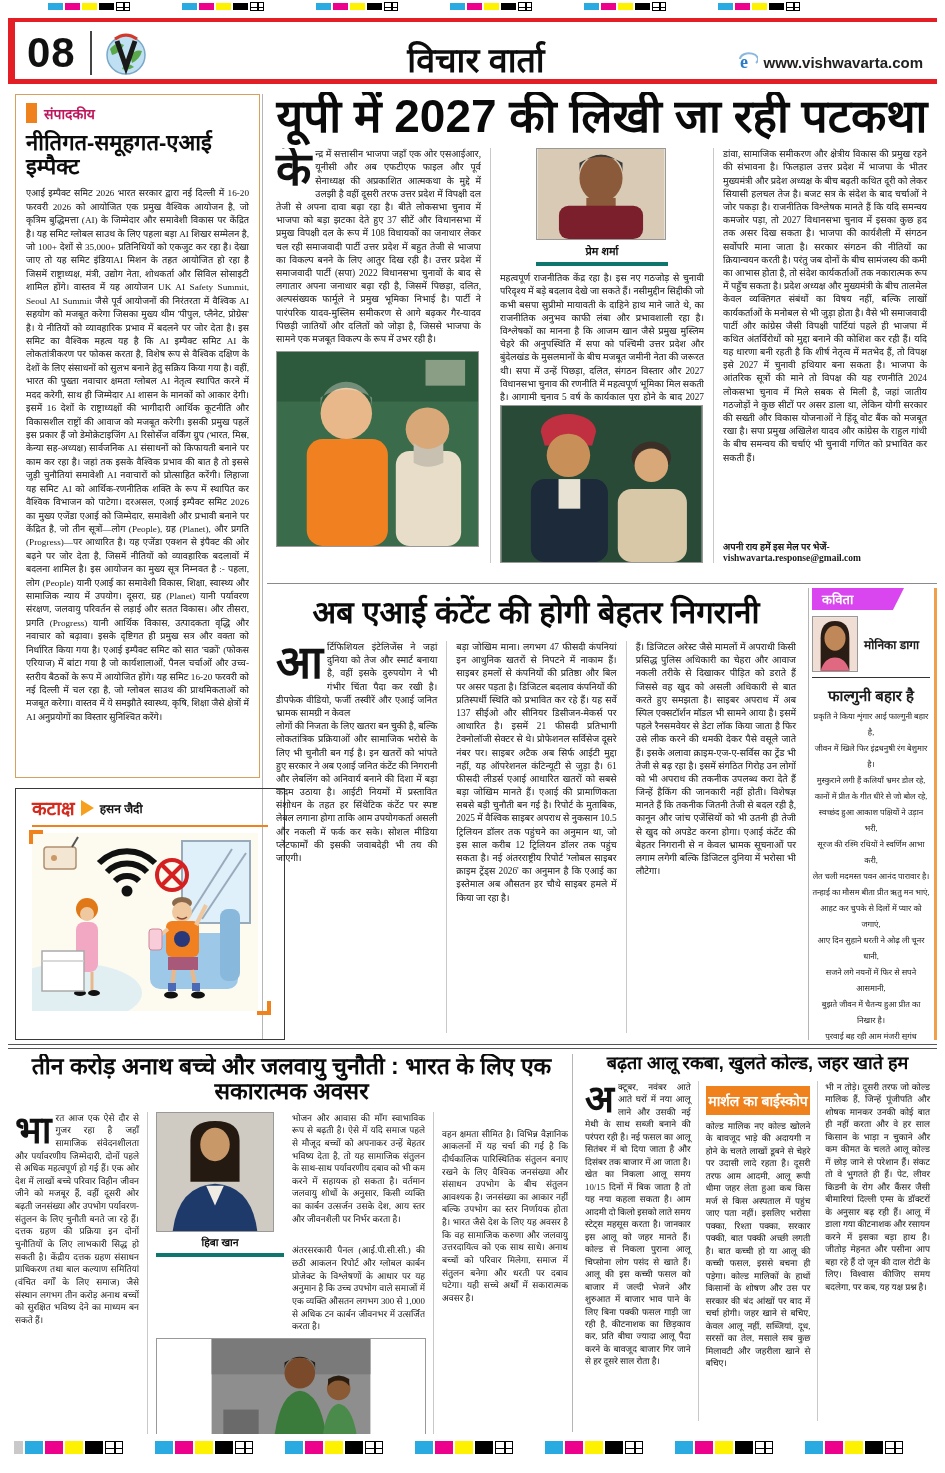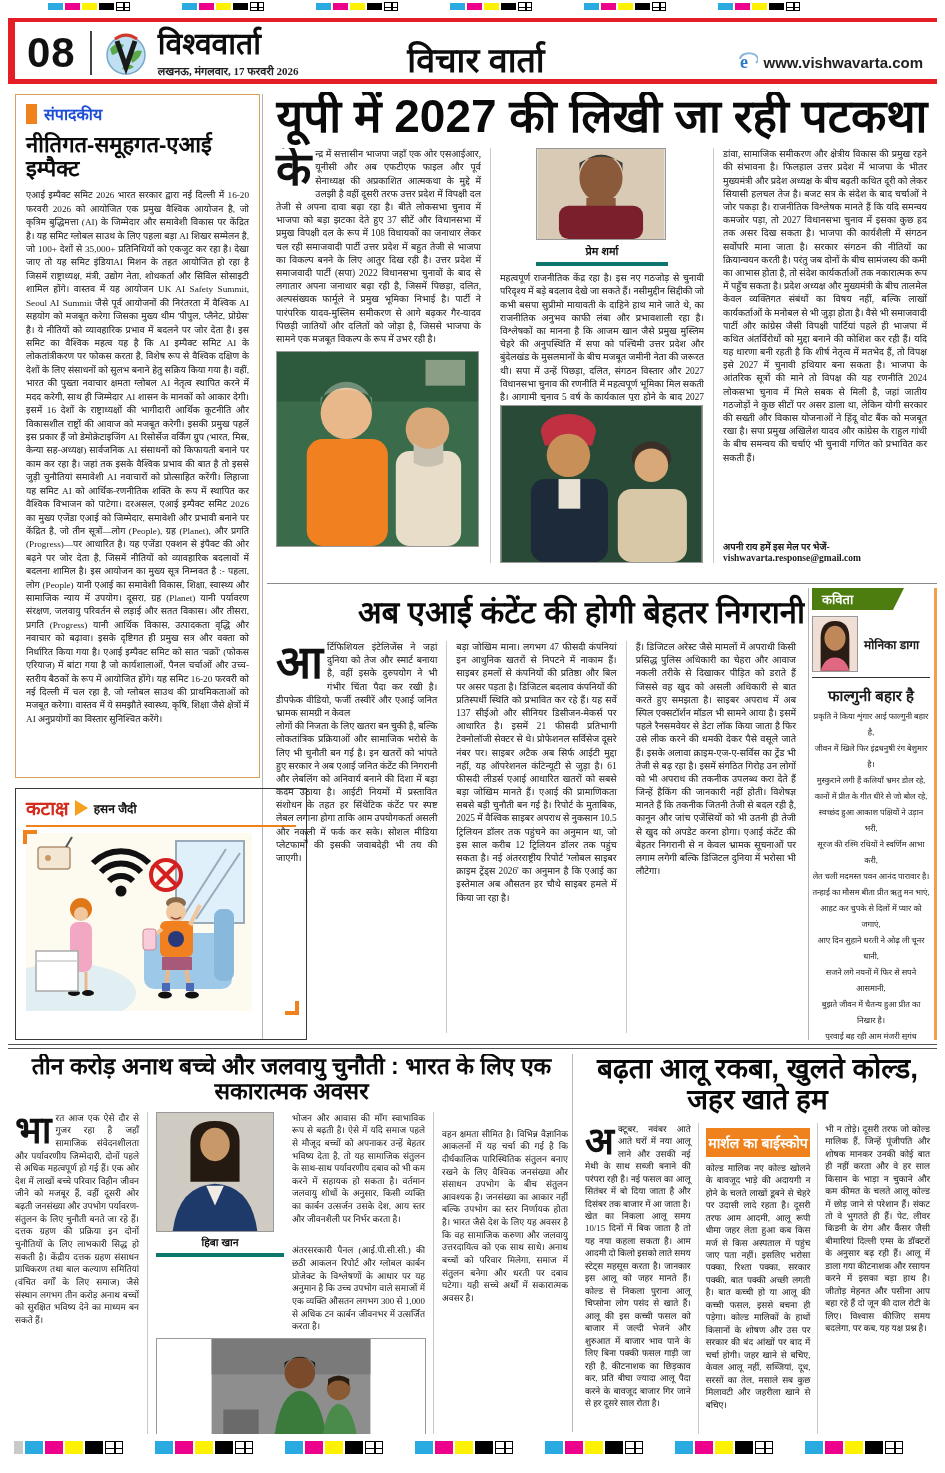--- a/index.html
+++ b/index.html
@@ -46,28 +46,28 @@
              line-height:0.82; padding:3px 4px 0 0; color:#111; }
   .caption { font-family:"Liberation Sans",sans-serif; font-size:11px; font-weight:bold; text-align:center;
              padding:3px 0 4px 0; border-bottom:4px solid #0f766e; margin-bottom:4px; color:#111; }
   .photo-frame { border:1px solid #999; display:block; }
 
   
   .editorial { position:absolute; left:15px; top:94px; width:245px; height:684px;
                border:1px solid #d9a05b; padding:8px 10px; overflow:hidden; }
   .ed-label-row { display:flex; align-items:center; gap:7px; margin-bottom:8px; }
   .ed-label-sq { width:11px; height:20px; background:#f0821e; }
-  .ed-label { font-family:Liberation Sans, sans-serif; font-size:16px; font-weight:bold; color:#1d4ed8; }
+  .ed-label { font-family:Liberation Sans, sans-serif; font-size:14px; font-weight:bold; color:#be185d; }
   .ed-headline { font-family:"Liberation Sans",sans-serif; font-size:22px; font-weight:bold; color:#0c0c0c;
                  margin:4px 0 8px 0; line-height:1.1; }
   .ed-body { font-size:9.2px; line-height:1.46; text-align:justify; height:575px; overflow:hidden; }
 
   
-  .kataksha { position:absolute; left:15px; top:788px; width:292px; height:252px;
-              border:1.5px solid #3a3a3a; padding:6px 10px; overflow:hidden; }
+  .kataksha { position:absolute; left:15px; top:788px; width:270px; height:252px;
+              border:1.5px solid #3a3a3a; padding:6px 16px; overflow:hidden; }
   .kat-head { display:flex; align-items:center; gap:6px; border-bottom:2px solid #f0821e; padding-bottom:4px; }
   .kat-title { font-family:"Liberation Sans",sans-serif; font-size:19px; font-weight:bold; color:#d42b1e; }
   .kat-arrow { width:0; height:0; border-left:13px solid #f7a01e; border-top:8px solid transparent; border-bottom:8px solid transparent; }
   .kat-author { font-family:"Liberation Sans",sans-serif; font-size:12px; font-weight:bold; color:#111; }
   .cartoon-wrap { position:relative; margin-top:6px; }
   .corner { position:absolute; width:14px; height:14px; }
   .corner.tl { left:-3px; top:-3px; border-left:4px solid #f0821e; border-top:4px solid #f0821e; }
   .corner.br { right:-3px; bottom:0px; border-right:4px solid #f0821e; border-bottom:4px solid #f0821e; }
 
   
@@ -76,29 +76,29 @@
                    text-align:center; line-height:1.05; margin-bottom:8px; }
   .lead-cols { display:flex; height:415px; }
   .lead-col { width:223px; padding:0 9px; overflow:hidden; display:flex; flex-direction:column; }
   .lead-col + .lead-col { border-left:1px solid #c9c9c9; }
   .portrait-box { width:132px; margin:0 auto 2px auto; }
   .feedback { margin-top:auto; font-size:9.5px; font-weight:bold; text-align:left; padding-top:6px; }
 
   
   .ai-art { position:absolute; left:267px; top:588px; width:538px; height:452px; overflow:hidden; }
   .ai-headline { font-family:"Liberation Sans",sans-serif; font-size:31px; font-weight:bold; color:#0a0a0a;
-                 text-align:right; margin:2px 0 9px 0; }
+                 text-align:center; margin:2px 0 9px 0; }
   .ai-cols { display:flex; height:392px; }
   .ai-col { width:180px; padding:0 9px; overflow:hidden; }
   .ai-col + .ai-col { border-left:1px solid #c9c9c9; }
 
   
   .poem { position:absolute; left:812px; top:588px; width:125px; height:452px; overflow:hidden;
           border-right:3px solid #f0a04a; padding-right:4px; }
-  .poem-label { background:#4d7c0f; color:#fff; font-family:"Liberation Sans",sans-serif;
+  .poem-label { background:#d946ef; color:#fff; font-family:"Liberation Sans",sans-serif;
                 font-size:13px; font-weight:bold; width:92px; padding:2px 10px;
                 clip-path:polygon(0 0,100% 0,88% 100%,0 100%); margin-bottom:6px; }
   .poem-author-row { display:flex; align-items:center; gap:6px; border-bottom:1px solid #333; padding-bottom:5px; }
   .poem-author { font-family:"Liberation Sans",sans-serif; font-size:12px; font-weight:bold; }
   .poem-title { font-family:"Liberation Sans",sans-serif; font-size:15px; font-weight:bold; text-align:center; margin:7px 0 4px 0; }
   .poem-line { font-size:8.1px; text-align:center; line-height:1.98; color:#222; }
 
   
   .orphan { position:absolute; left:15px; top:1054px; width:553px; height:380px; overflow:hidden; }
   .orphan-headline { font-family:"Liberation Sans",sans-serif; font-size:23px; font-weight:bold; text-align:center;
@@ -106,21 +106,21 @@
   .orphan-cols { display:flex; height:340px; }
   .o-c1 { width:133px; padding-right:8px; overflow:hidden; border-right:1px solid #c9c9c9; }
   .o-mid { width:286px; padding:0 8px; overflow:hidden; display:flex; flex-direction:column; border-right:1px solid #c9c9c9; }
   .o-mid-top { display:flex; gap:8px; }
   .o-mid-left { width:128px; }
   .o-mid-right { flex:1; overflow:hidden; }
   .o-c4 { width:134px; padding-left:8px; overflow:hidden;margin-top:16px; }
   .orphan .art-body { font-size:8.9px; }
 
   .potato { position:absolute; left:578px; top:1054px; width:359px; height:380px; overflow:hidden; }
-  .potato-headline { font-family:"Liberation Sans",sans-serif; font-size:28px; font-weight:bold; text-align:center;
+  .potato-headline { font-family:"Liberation Sans",sans-serif; font-size:18px; font-weight:bold; text-align:center;
                      line-height:1.1; margin-bottom:7px; color:#0a0a0a; }
   .potato-cols { display:flex; height:340px; }
   .p-col { width:120px; padding:0 7px; overflow:hidden; }
   .p-col + .p-col { border-left:1px solid #c9c9c9; }
   .potato .art-body { font-size:8.8px; }
   .marshal-box { background:#f0821e; color:#fff; font-family:"Liberation Sans",sans-serif; font-size:14px;
                  font-weight:bold; text-align:center; padding:5px 2px; margin:5px 0; }
 </style>
 </head>
 <body>
@@ -177,24 +177,20 @@
     <div class="head-div"></div>
     <div class="masthead-block">
       <svg width="48" height="48" viewBox="0 0 48 48">
         <circle cx="24" cy="26" r="19" fill="#bfe0f2" stroke="#7aa8c8" stroke-width="1.5"></circle>
         <path d="M8,20 Q14,12 22,16 Q18,24 10,26 Z" fill="#5aa84a"></path>
         <path d="M30,34 Q38,30 40,22 Q34,20 28,26 Z" fill="#5aa84a"></path>
         <path d="M20,40 Q26,42 32,38 Q28,34 22,36 Z" fill="#5aa84a"></path>
         <path d="M13,10 Q24,2 35,10" stroke="#d4382a" stroke-width="3" fill="none"></path>
         <path d="M15,12 L24,38 L33,12" stroke="#1a1a1a" stroke-width="5" fill="none"></path>
       </svg>
-      <div>
-        <div class="masthead-name">विश्ववार्ता</div>
-        <div class="dateline">लखनऊ,   मंगलवार, 17 फरवरी 2026</div>
-      </div>
     </div>
     <div class="section-title">विचार वार्ता</div>
     <div class="website">
       <svg width="20" height="20" viewBox="0 0 20 20">
         <text x="2" y="16" font-size="18" font-weight="bold" fill="#2a7cc8" font-family="Liberation Serif, serif">e</text>
         <path d="M2,7 A9,6 0 1 1 18,11" stroke="#8ab8e0" stroke-width="2" fill="none"></path>
       </svg>
       <span>www.vishwavarta.com</span>
     </div>
   </div>

